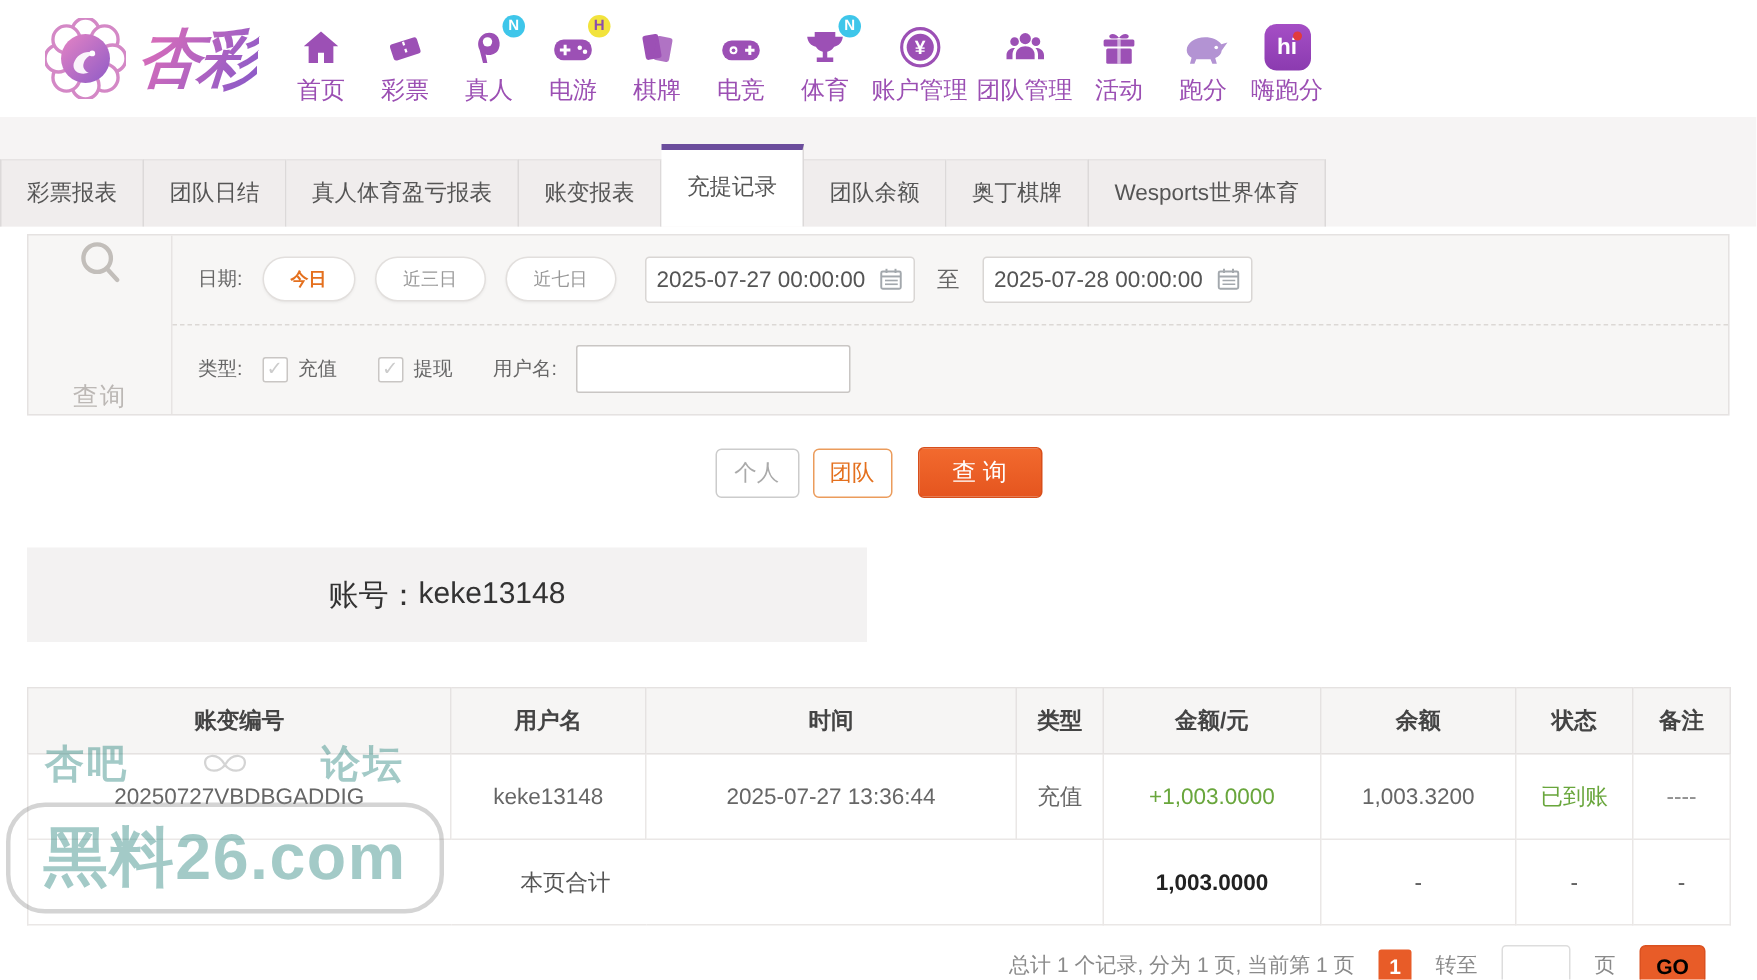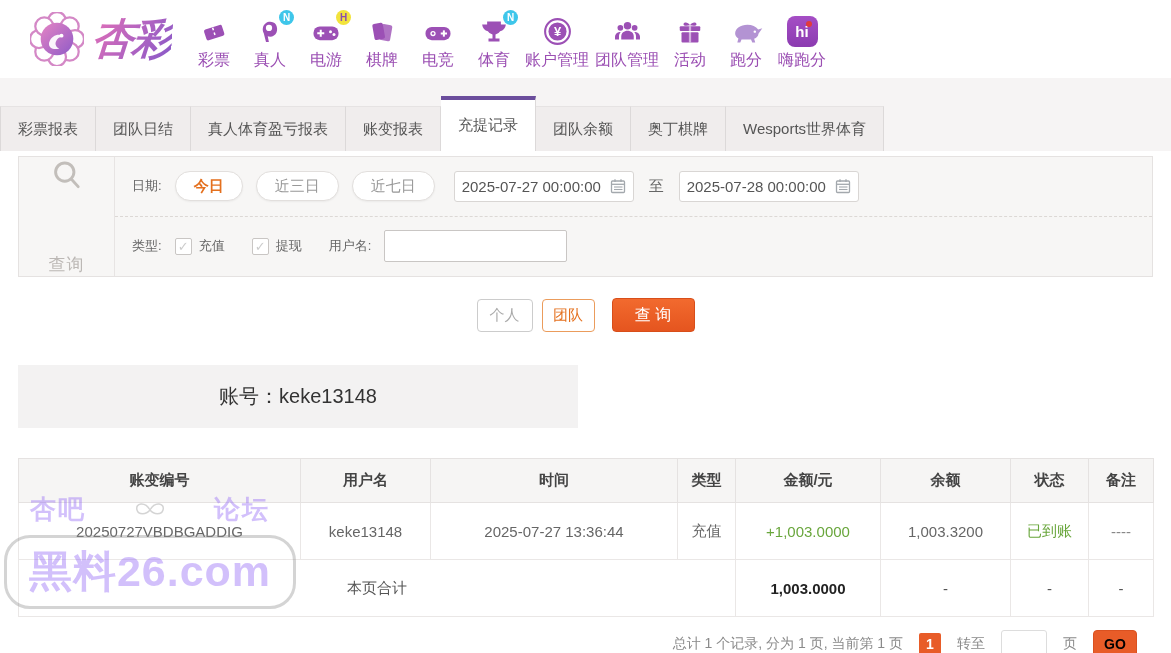--- a/index.html
+++ b/index.html
@@ -34,21 +34,21 @@
 
   
   .filter-panel{margin:5px 18px 0;background:#f7f6f5;border:1px solid #e5e2e1;display:flex;height:121px}
   .filter-side{width:96px;border-right:1px solid #e7e4e3;display:flex;flex-direction:column;align-items:center;justify-content:space-between;gap:4px}
   .filter-side-label{font-size:17px;color:#bcb8b5;letter-spacing:1px}
   .filter-main{flex:1;display:flex;flex-direction:column}
   .filter-row{height:60px;display:flex;align-items:center;padding-left:17px;gap:13px}
   .filter-row.r1{border-bottom:1px dashed #dcd8d5}
   .flabel{font-size:13px;color:#666}
   .pill{height:30px;padding:0 18px;border-radius:16px;background:#fff;border:1px solid #e2dfdd;
-    box-shadow:0 1px 2px rgba(0,0,0,.05);font-size:15px;color:#999;cursor:pointer;font-family:inherit}
+    box-shadow:0 1px 2px rgba(0,0,0,.05);font-size:12px;color:#999;cursor:pointer;font-family:inherit}
   .pill.active{color:#e4701e;font-weight:bold}
   .dateinput{width:180px;height:31px;background:#fff;border:1px solid #d9d6d4;border-radius:3px;
     display:flex;align-items:center;padding:0 7px;gap:4px;margin-left:6px}
   .dateinput input{flex:1;border:none;background:transparent;font-size:15px;color:#555;font-family:inherit;min-width:0}
   .to-label{font-size:15px;color:#666;margin:0 2px}
   .checkbox{width:17px;height:17px;background:#fff;border:1px solid #c9c6c4;border-radius:2px;
     display:inline-flex;align-items:center;justify-content:center;font-size:13px;font-weight:bold;color:#ccc;cursor:pointer}
   .ck-group{display:flex;align-items:center;gap:7px;margin-right:14px}
   .username-input{width:183px;height:32px;border:1px solid #c9c6c4;border-radius:2px;background:#fff;
     font-size:15px;color:#555;padding:0 8px;font-family:inherit}
@@ -77,21 +77,21 @@
   tr.summary td.sum-amount{font-weight:bold;color:#222}
 
   
   .pagination{display:flex;justify-content:flex-end;align-items:center;gap:16px;margin:13px 34px 0 0;font-size:14px;color:#8a8a8a}
   .page-box{min-width:22px;height:22px;background:#e85c28;color:#fff;font-weight:bold;border-radius:2px;
     display:flex;align-items:center;justify-content:center;padding:0 4px;cursor:pointer}
   .goto-input{width:46px;height:27px;border:1px solid #ddd;border-radius:3px;background:#fff;font-family:inherit;font-size:14px;text-align:center;color:#666}
   .go-btn{width:44px;height:27px;background:#e85c28;border:1px solid #da5120;color:#000000;font-weight:bold;border-radius:4px;font-size:14px;cursor:pointer}
 
   
-  .watermark{position:absolute;left:4px;top:492px;width:292px;pointer-events:none;opacity:.38;color:#8b5cf6;z-index:30}
+  .watermark{position:absolute;left:4px;top:492px;width:292px;pointer-events:none;opacity:.38;color:#0f766e;z-index:30}
   .wm-top{display:flex;justify-content:space-between;align-items:center;padding:0 26px;font-size:26px;font-weight:bold;letter-spacing:2px}
   .wm-main{margin-top:8px;border:3px solid #8f8f8f;border-radius:26px;text-align:center;font-size:43px;font-weight:bold;padding:5px 4px;letter-spacing:1px;background:rgba(255,255,255,.15)}
 </style>
 </head>
 <body>
 
 <div class="topnav">
   <div class="logo">
     <svg width="54" height="54" viewBox="0 0 48 48">
       <defs>
@@ -111,20 +111,28 @@
           <circle cx="12.7" cy="12.7" r="8"></circle>
       </g>
       <circle cx="24" cy="24" r="14.5" fill="url(#lg1)"></circle>
       <path d="M17 27c2-6.5 9-8.5 13-5.5-3 0-6 2-7 5-1 2.6.5 5 3 6-5 1.5-10-.5-9-5.5z" fill="#fff" opacity=".92"></path>
       <circle cx="28" cy="21" r="1.7" fill="#fff"></circle>
     </svg>
     <span class="brand-text">杏彩</span>
   </div>
 
   <div class="nav-items">
+    <div class="nav-item">
+      <span class="nav-icon">
+        <svg width="30" height="30" viewBox="0 0 24 24" fill="#9c50b5">
+            <path d="M12 3.2 2.8 11h2.6v9h5v-5.5h3.2V20h5v-9h2.6z"></path>
+          </svg>
+      </span>
+      <span class="nav-label">首页</span>
+    </div>
     <div class="nav-item">
       <span class="nav-icon">
         <svg width="30" height="30" viewBox="0 0 24 24" fill="#9c50b5">
           <g transform="rotate(-18 12 12)">
               <rect x="4.5" y="8" width="15" height="9" rx="1.5"></rect>
           <line x1="12" y1="8.5" x2="12" y2="16.5" stroke="#fff" stroke-width="1.2" stroke-dasharray="2 2"></line>
             </g>
         </svg>
       </span>
       <span class="nav-label">彩票</span>

